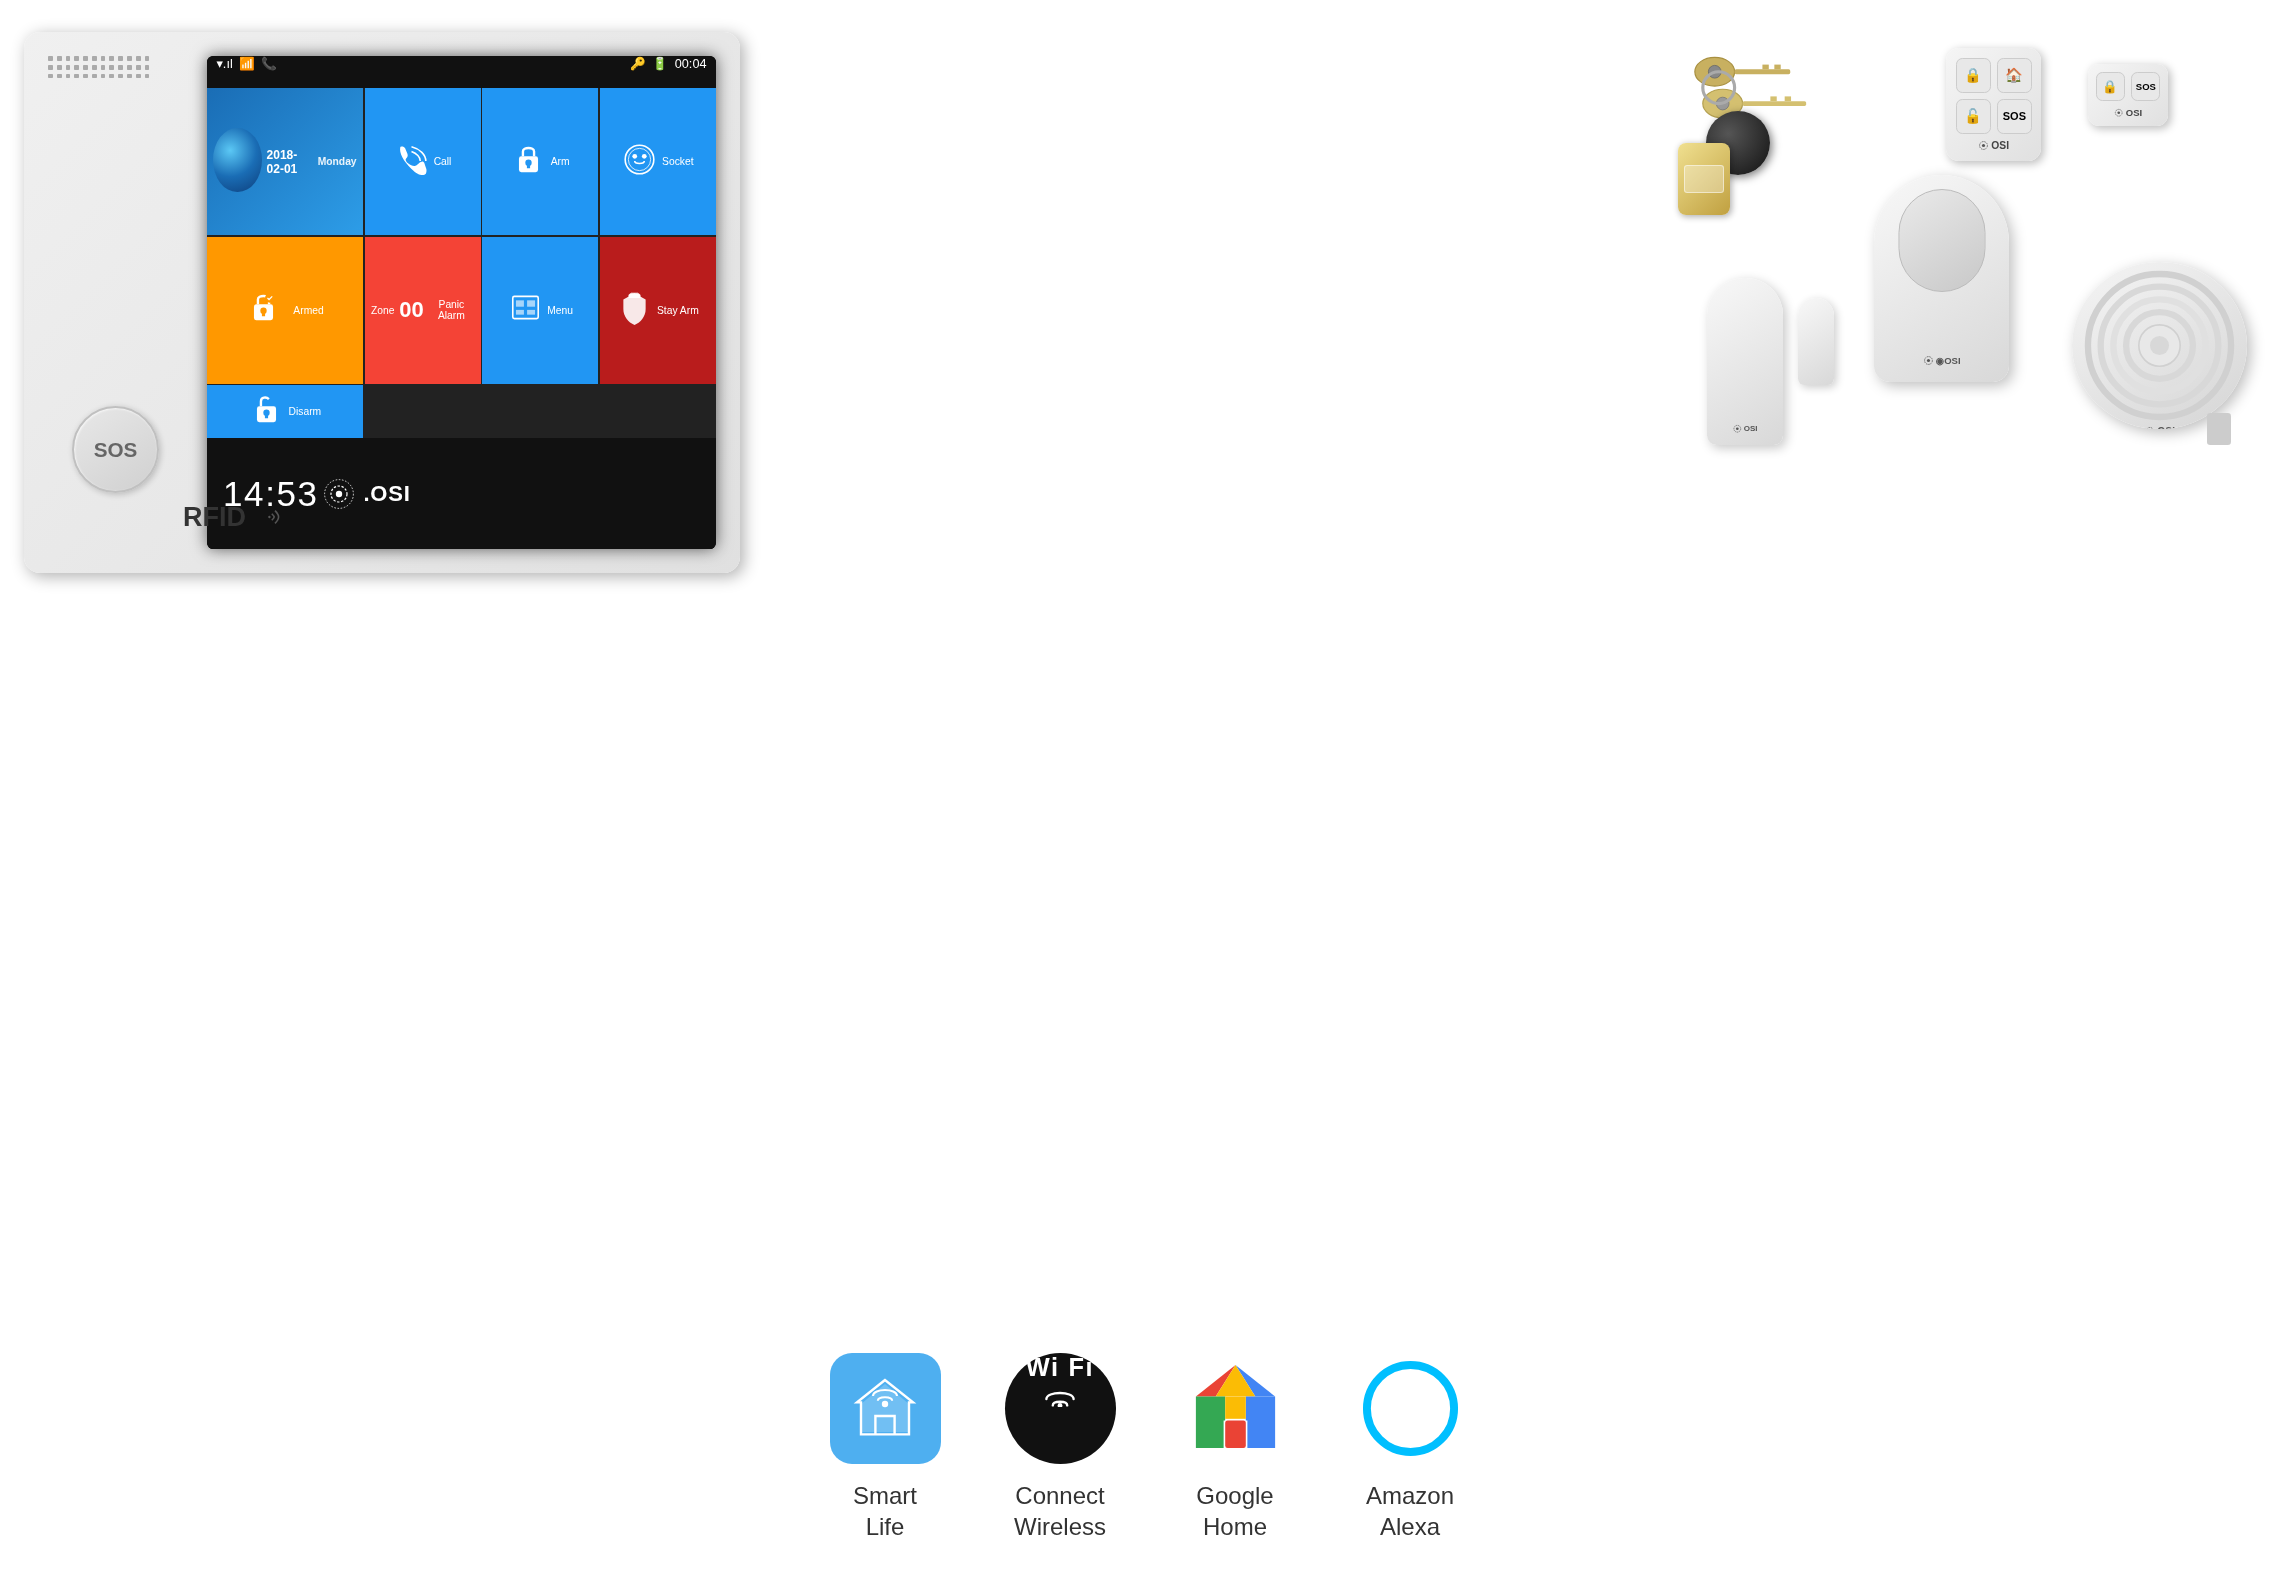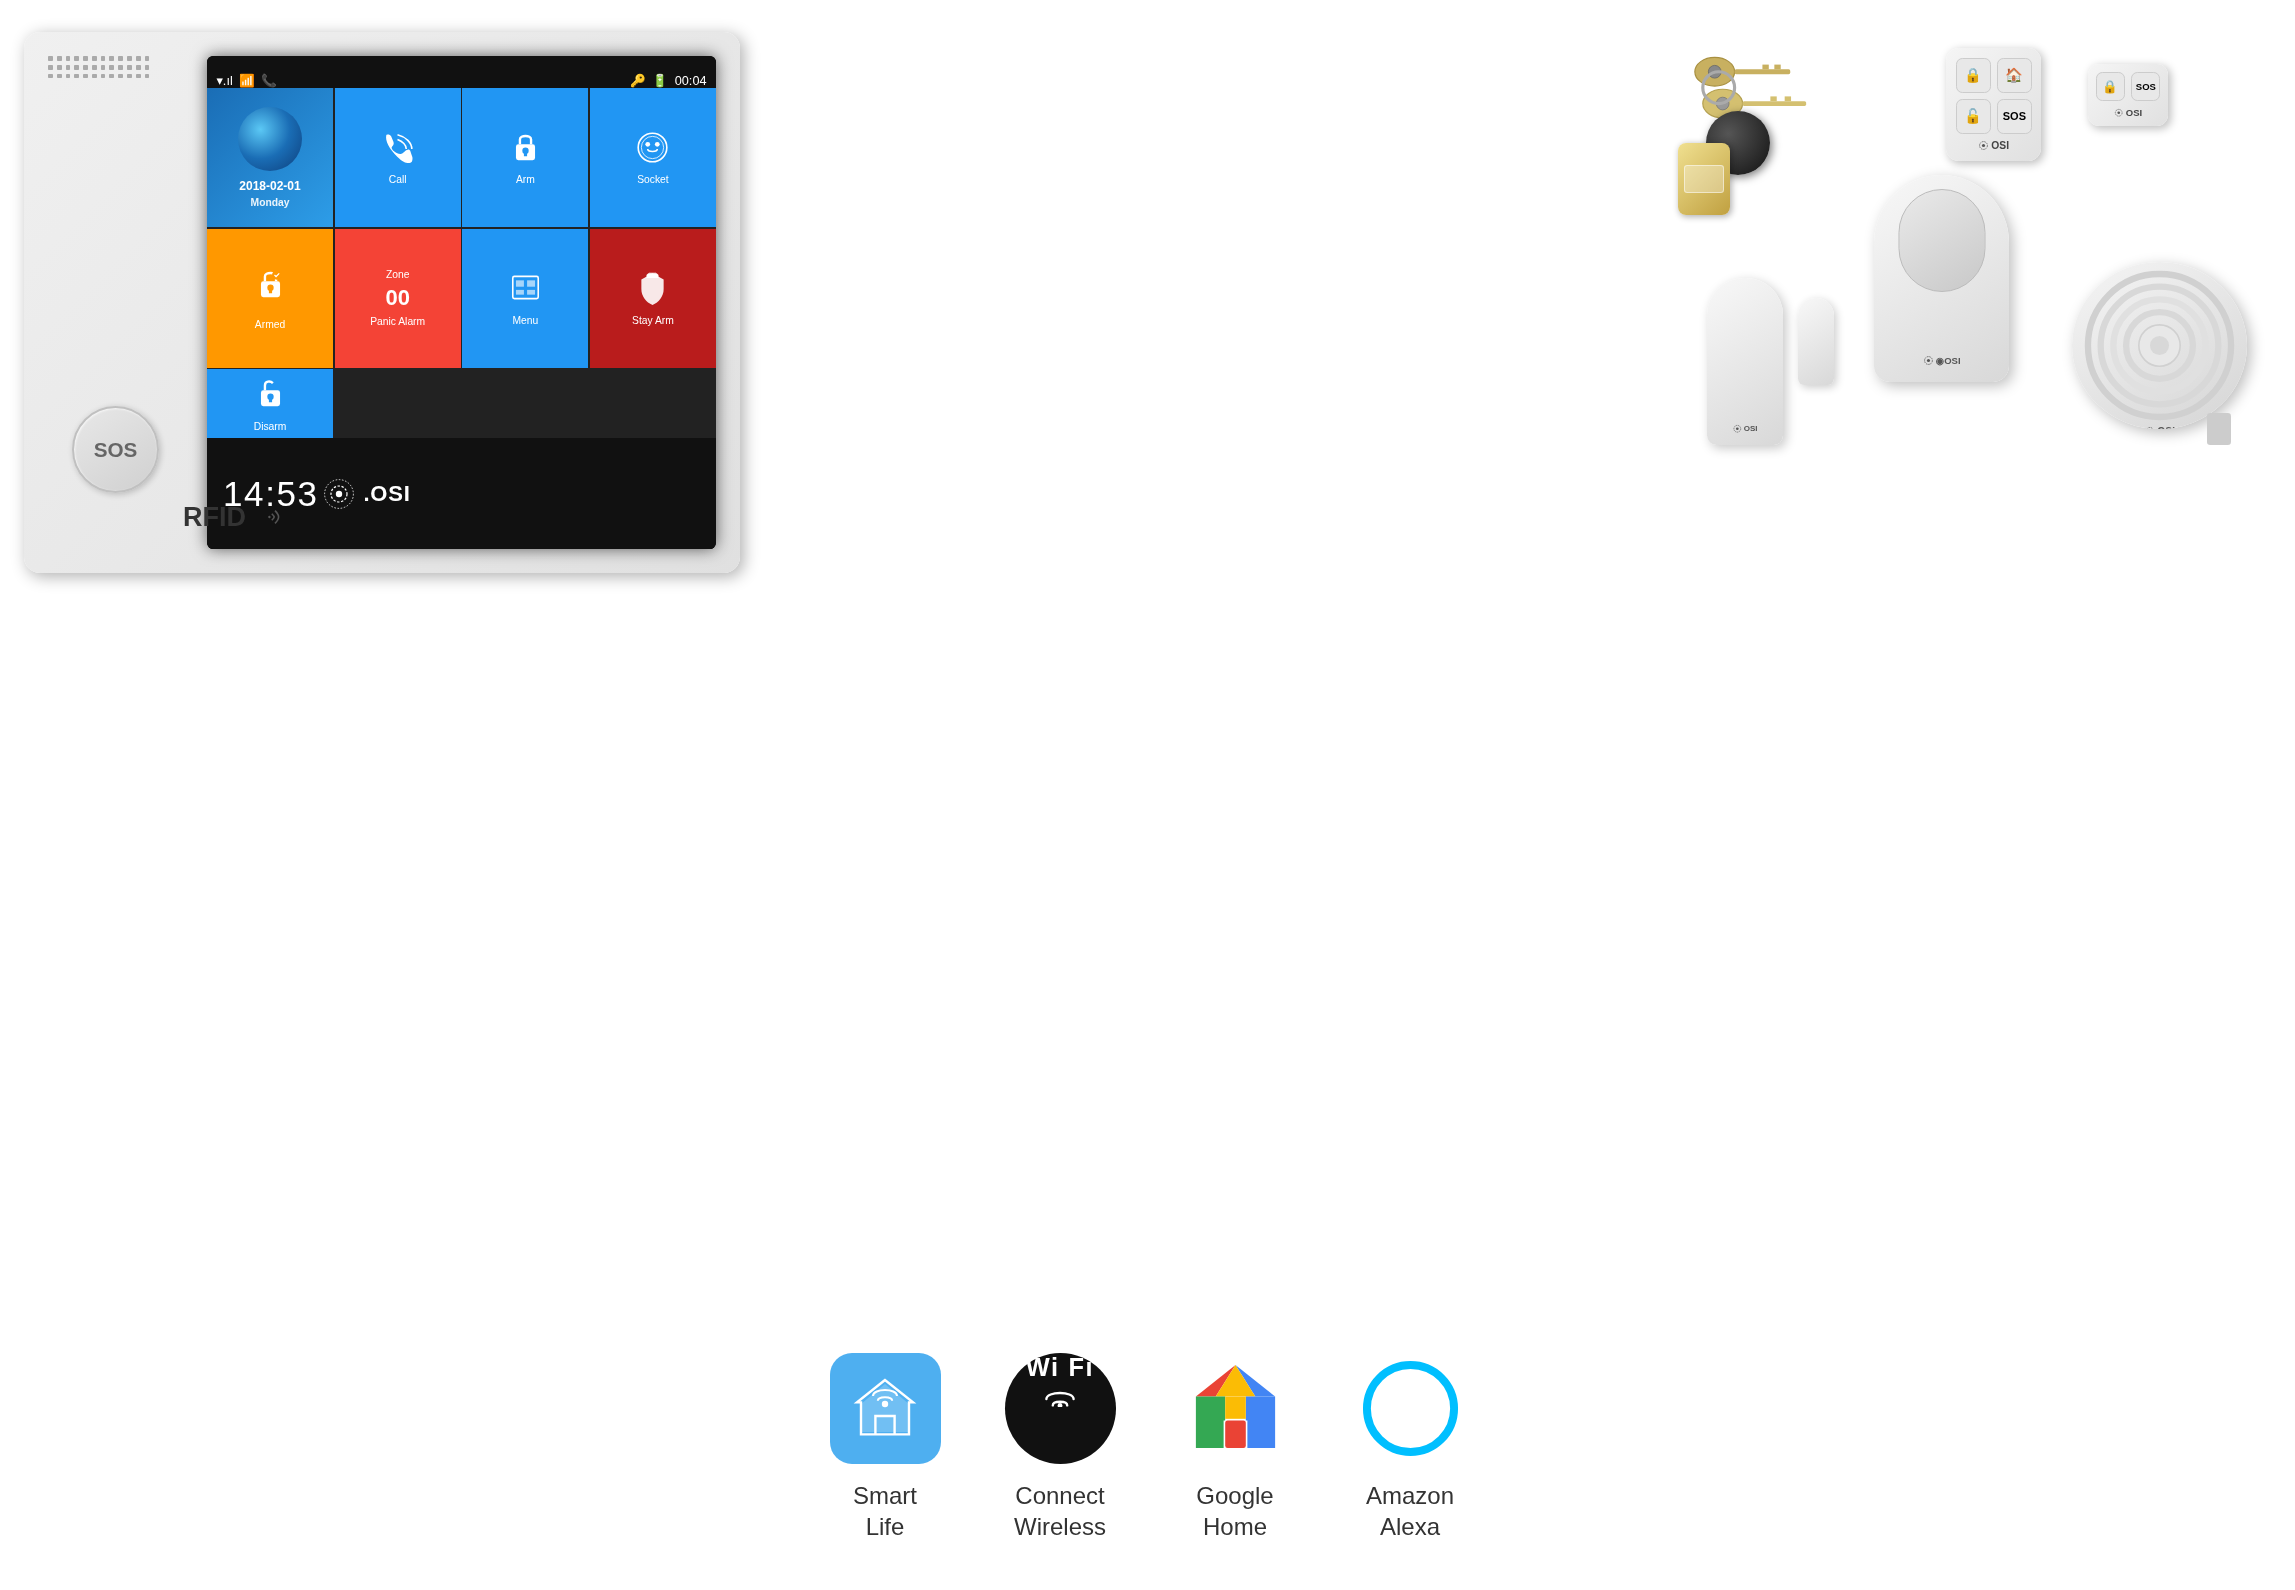--- a/index.html
+++ b/index.html
@@ -72,42 +72,42 @@
       background: #000;
       border-radius: 6.4px;
       overflow: hidden;
       box-shadow: 0 0 16px rgba(0,0,0,0.6);
     }
 
     .screen-status-bar {
       height: 32px;
       background: #111;
       display: flex;
-      align-items: flex-end;
+      align-items: flex-start;
       justify-content: space-between;
       padding: 0 9.5px;
       color: white;
       font-size: 12.7px;
     }
 
     .status-left { display: flex; gap: 6.4px; align-items: center; }
     .status-right { display: flex; gap: 6.4px; align-items: center; }
 
     .screen-grid {
       display: grid;
       grid-template-columns: repeat(4, 1fr);
       grid-template-rows: repeat(2, 1fr);
       height: 350px;
       gap: 1.6px;
       background: #222;
     }
 
     .grid-cell {
       display: flex;
-      flex-direction: column;
+      flex-direction: row;
       align-items: center;
       justify-content: center;
       font-size: 11px;
       color: white;
       padding: 6.4px;
       gap: 4.8px;
     }
 
     .cell-date {
       background: linear-gradient(135deg, #1a6db5, #2d9de8);

